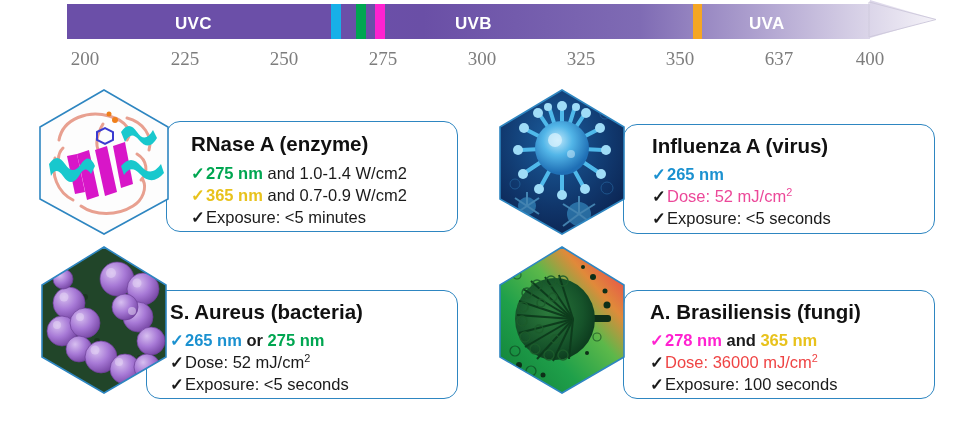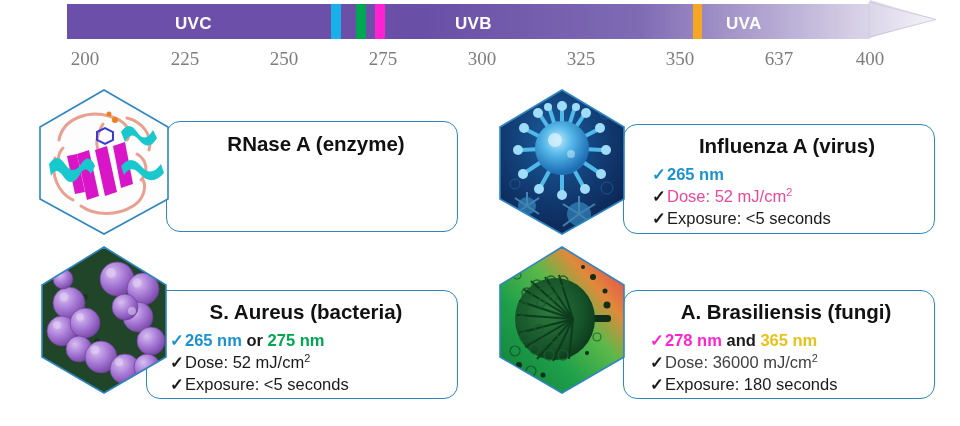--- a/index.html
+++ b/index.html
@@ -33,21 +33,21 @@
   .card{
     position:absolute;
     border:1.6px solid #2e86c1;
     border-radius:14px;
     background:#ffffff;
     box-sizing:border-box;
   }
   .card-title{
     font-size:20.5px;font-weight:bold;color:#111111;
     white-space:nowrap;
-    text-align:center;
+    text-align:left;
   }
   .bullets{margin:0;padding:0;list-style:none;}
   .bullets li{
     font-size:16.5px;color:#1a1a1a;
     white-space:nowrap;
     line-height:1.32;
     display:block;
   }
   .chk{display:inline-block;width:15px;font-weight:bold;}
   .hl{font-weight:bold;}
@@ -76,36 +76,47 @@
       <polygon points="869,2 936,19.5 869,37" fill="none" stroke="#cfcadd" stroke-width="1"></polygon>
 
       <rect x="331" y="4" width="10" height="35" fill="#17b0e8"></rect>
       <rect x="356" y="4" width="10" height="35" fill="#00a651"></rect>
       <rect x="375" y="4" width="10" height="35" fill="#ff22d0"></rect>
       <rect x="693" y="4" width="9" height="35" fill="#f5a623"></rect>
     </svg>
 
     <div class="band-label" style="left:175px;">UVC</div>
     <div class="band-label" style="left:455px;">UVB</div>
-    <div class="band-label" style="left:726px;text-align:center;">UVA</div>
+    <div class="band-label" style="left:749px;text-align:center;">UVA</div>
 
     <div class="tick-label" style="left:85px;">200</div>
     <div class="tick-label" style="left:185px;">225</div>
     <div class="tick-label" style="left:284px;">250</div>
     <div class="tick-label" style="left:383px;">275</div>
     <div class="tick-label" style="left:482px;">300</div>
     <div class="tick-label" style="left:581px;">325</div>
     <div class="tick-label" style="left:680px;">350</div>
     <div class="tick-label" style="left:779px;">637</div>
     <div class="tick-label" style="left:870px;">400</div>
   </div>
 
   <div class="card" style="left:166px;top:121px;width:292px;height:111px;">
     <div style="position:absolute;left:24px;top:10px;width:250px;">
       <div class="card-title">RNase A (enzyme)</div>
+      <ul class="bullets" style="margin-top:7px;">
+        <li>
+          <span class="chk" style="color:#00a651">✓</span><span class="hl" style="color:#00a651">275 nm</span><span style="color:#1a1a1a"> and 1.0-1.4 W/cm2</span>
+        </li>
+        <li>
+          <span class="chk" style="color:#e8c21c">✓</span><span class="hl" style="color:#e8c21c">365 nm</span><span style="color:#1a1a1a"> and 0.7-0.9 W/cm2</span>
+        </li>
+        <li>
+          <span class="chk" style="color:#1a1a1a">✓</span><span style="color:#1a1a1a">Exposure: &lt;5 minutes</span>
+        </li>
+      </ul>
     </div>
   </div>
 
   <div style="position:absolute;left:37px;top:88px;width:134px;height:148px;">
     <svg width="134" height="148" viewBox="0 0 134 148">
       <defs>
           <clipPath id="hx1">
             <polygon points="67,2 131,39 131,111 67,146 3,111 3,39"></polygon>
           </clipPath>
         </defs>
@@ -317,24 +328,24 @@
   </div>
 
   <div class="card" style="left:623px;top:290px;width:312px;height:109px;">
     <div style="position:absolute;left:26px;top:9px;width:272px;">
       <div class="card-title">A. Brasiliensis (fungi)</div>
       <ul class="bullets" style="margin-top:6px;">
         <li>
           <span class="chk" style="color:#ff22d0">✓</span><span class="hl" style="color:#ff22d0">278 nm</span><span class="hl" style="color:#1a1a1a"> and </span><span class="hl" style="color:#e8c21c">365 nm</span>
         </li>
         <li>
-          <span class="chk" style="color:#1a1a1a">✓</span><span style="color:#404040">Dose: 36000 mJ/cm<sup>2</sup></span>
-        </li>
-        <li>
-          <span class="chk" style="color:#1a1a1a">✓</span><span style="color:#1a1a1a">Exposure: 180 seconds</span>
+          <span class="chk" style="color:#1a1a1a">✓</span><span style="color:#ef4444">Dose: 36000 mJ/cm<sup>2</sup></span>
+        </li>
+        <li>
+          <span class="chk" style="color:#1a1a1a">✓</span><span style="color:#1a1a1a">Exposure: 100 seconds</span>
         </li>
       </ul>
     </div>
   </div>
 
   <div style="position:absolute;left:497px;top:245px;width:130px;height:150px;">
     <svg width="130" height="150" viewBox="0 0 130 150">
       <defs>
         <clipPath id="hx4">
             <polygon points="65,2 127,40 127,112 65,148 3,112 3,40"></polygon>

